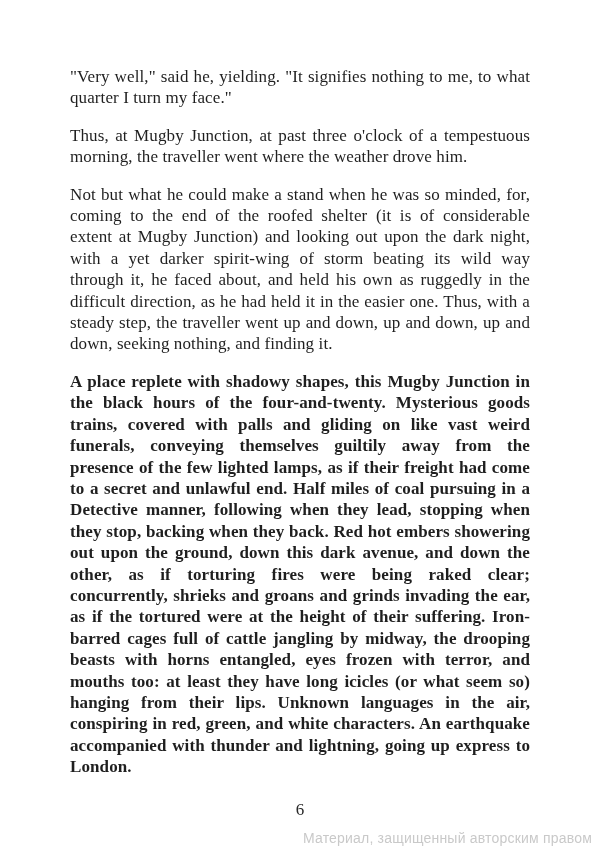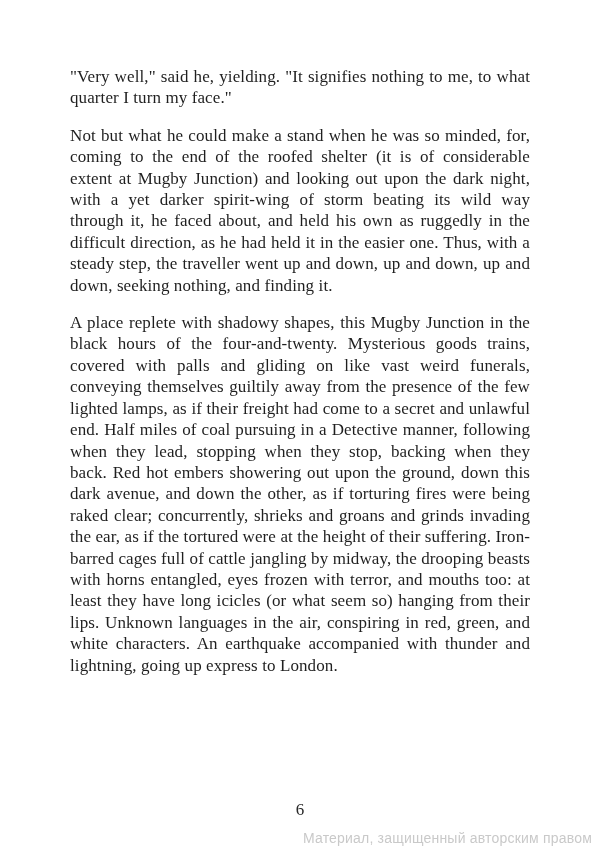--- a/index.html
+++ b/index.html
@@ -23,20 +23,21 @@
     line-height: 21.4px;
     color: #1f1f1f;
     text-align: justify;
     letter-spacing: 0.1px;
   }
   .text-block p {
     margin: 0 0 16px 0;
   }
   .text-block p:last-child {
     margin-bottom: 4px;
+    font-weight: bold;
   }
   .page-number {
     position: absolute;
     left: 70px;
     width: 460px;
     top: 800px;
     text-align: center;
     font-size: 17px;
     color: #2a2a2a;
     font-family: "Liberation Serif", serif;
@@ -51,20 +52,21 @@
     letter-spacing: 0.2px;
   }
 </style>
 </head>
 <body>
 
 <div class="book-page">
 
   <div class="text-block">
     <p>"Very well," said he, yielding. "It signifies nothing to me, to what quarter I turn my face."</p>
+    <p>Thus, at Mugby Junction, at past three o'clock of a tempestuous morning, the traveller went where the weather drove him.</p>
     <p>Not but what he could make a stand when he was so minded, for, coming to the end of the roofed shelter (it is of considerable extent at Mugby Junction) and looking out upon the dark night, with a yet darker spirit-wing of storm beating its wild way through it, he faced about, and held his own as ruggedly in the difficult direction, as he had held it in the easier one. Thus, with a steady step, the traveller went up and down, up and down, up and down, seeking nothing, and finding it.</p>
     <p>A place replete with shadowy shapes, this Mugby Junction in the black hours of the four-and-twenty. Mysterious goods trains, covered with palls and gliding on like vast weird funerals, conveying themselves guiltily away from the presence of the few lighted lamps, as if their freight had come to a secret and unlawful end. Half miles of coal pursuing in a Detective manner, following when they lead, stopping when they stop, backing when they back. Red hot embers showering out upon the ground, down this dark avenue, and down the other, as if torturing fires were being raked clear; concurrently, shrieks and groans and grinds invading the ear, as if the tortured were at the height of their suffering. Iron-barred cages full of cattle jangling by midway, the drooping beasts with horns entangled, eyes frozen with terror, and mouths too: at least they have long icicles (or what seem so) hanging from their lips. Unknown languages in the air, conspiring in red, green, and white characters. An earthquake accompanied with thunder and lightning, going up express to London.</p>
   </div>
 
   <div class="page-number">6</div>
 
   <div class="watermark">Материал, защищенный авторским правом</div>
 
 </div>
 

